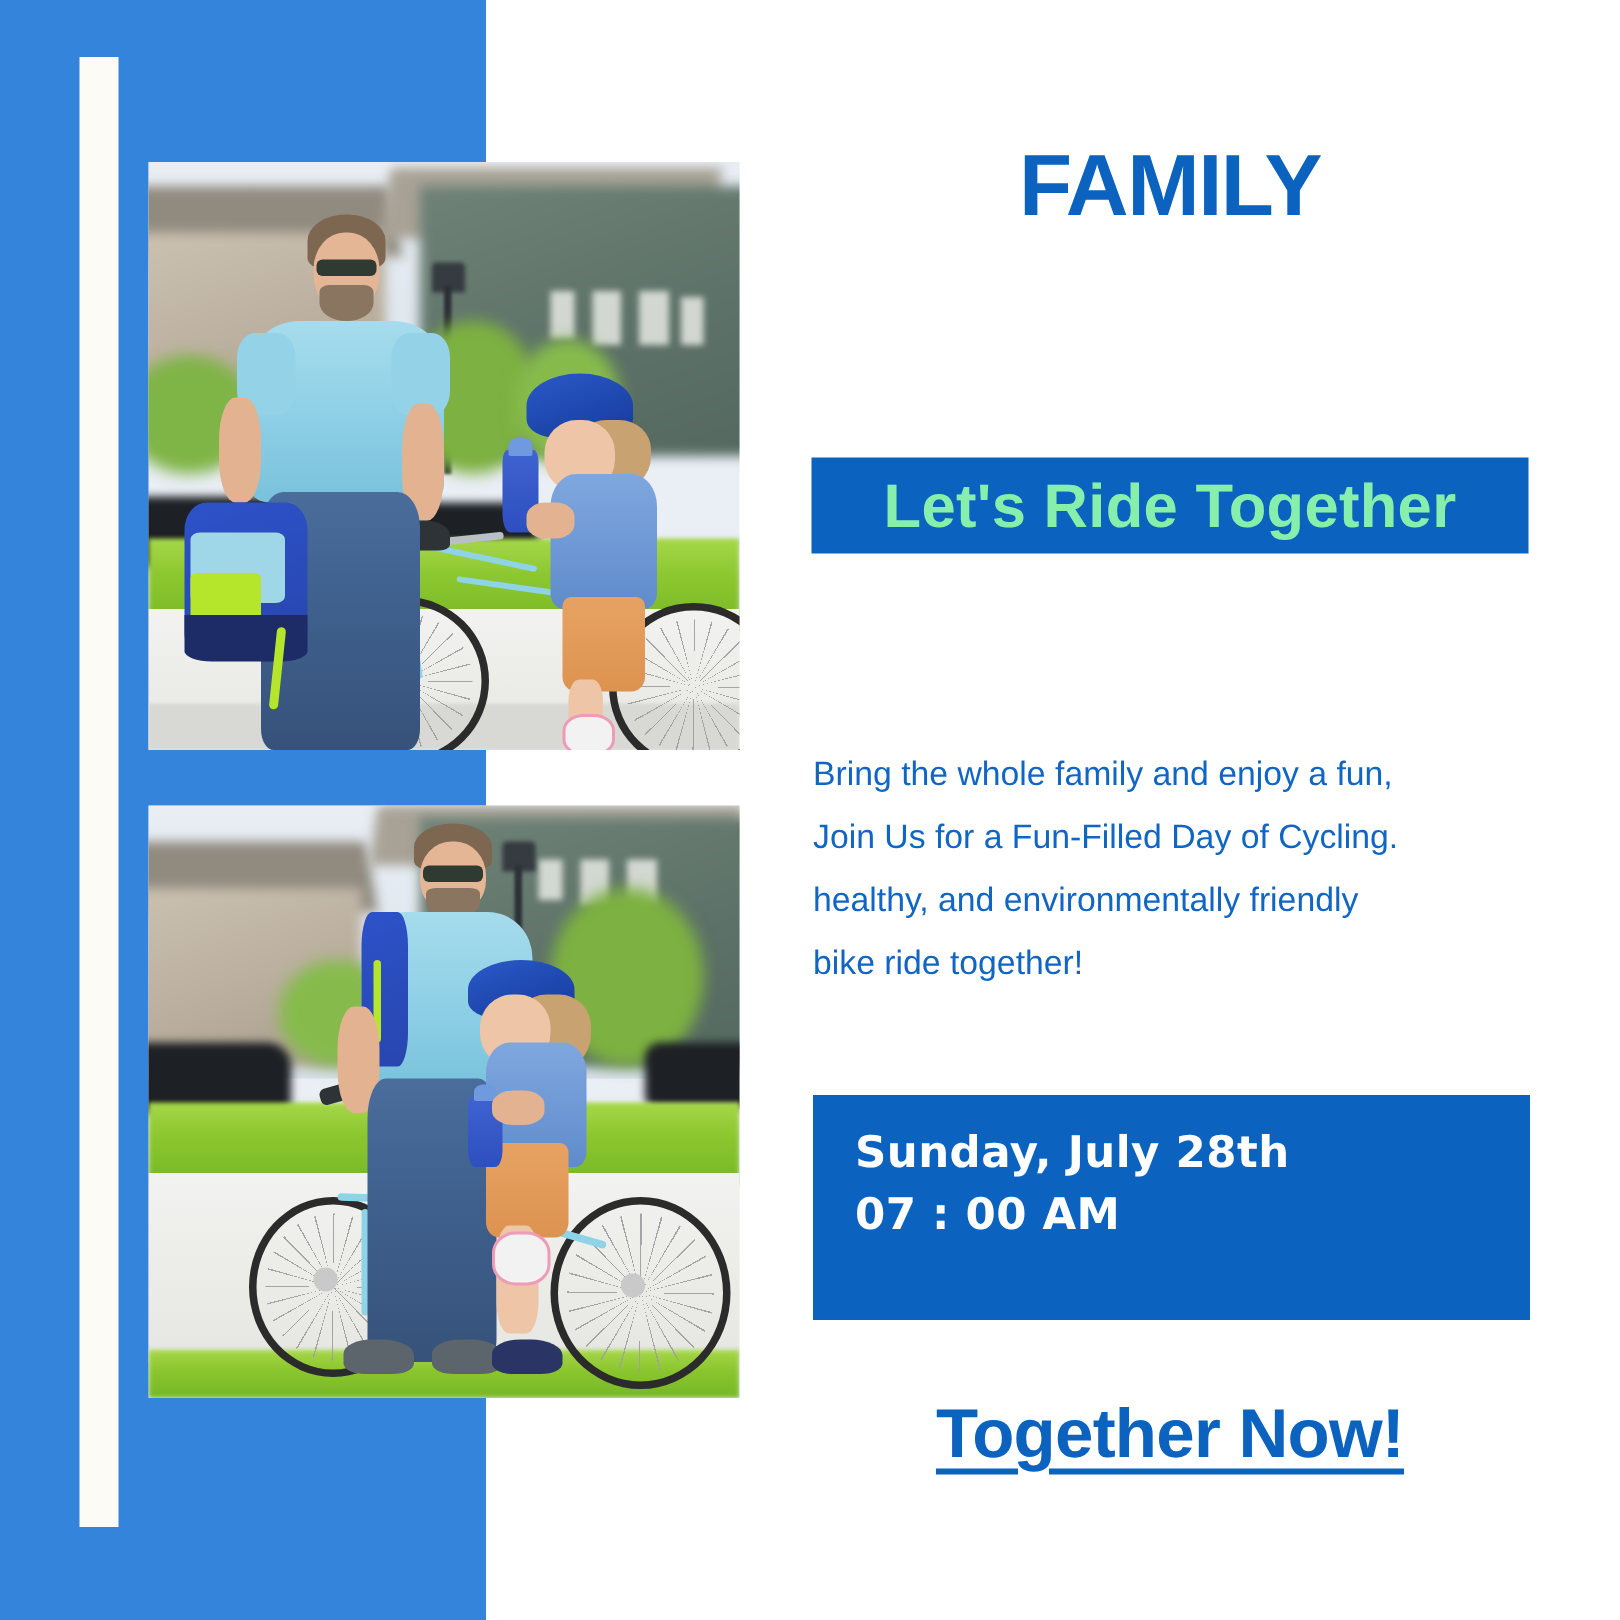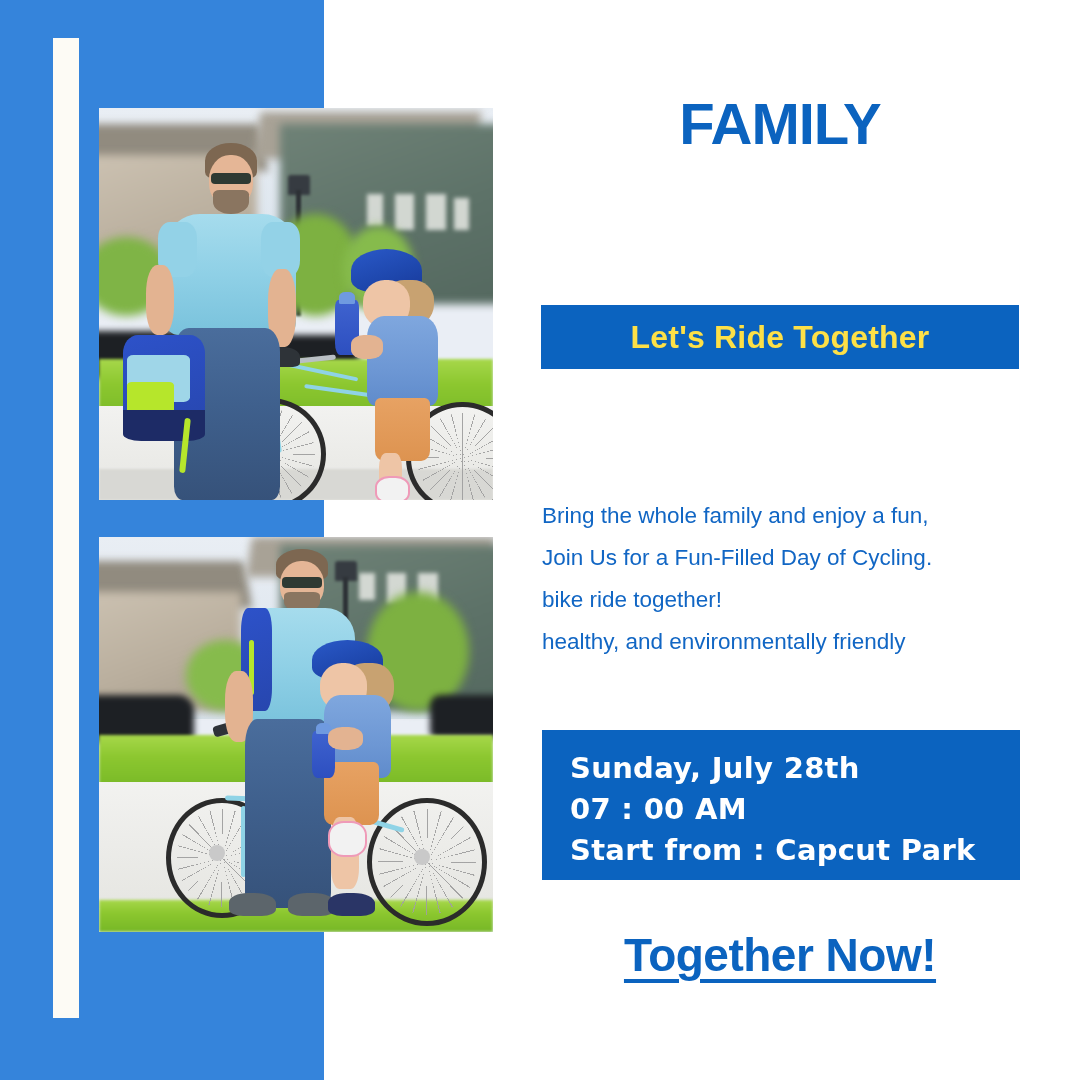--- a/index.html
+++ b/index.html
@@ -310,24 +310,24 @@
   .subtitle-banner {
     position: absolute;
     left: 541px; top: 305px;
     width: 478px; height: 64px;
     background: #0b63bf;
     display: flex;
     align-items: center;
     justify-content: center;
   }
   .subtitle-text {
-    color: #fde047;
+    color: #86efac;
     font-family: "Liberation Sans", sans-serif;
     font-weight: bold;
-    font-size: 32px;
+    font-size: 41px;
     letter-spacing: 0.2px;
   }
 
   .body-copy {
     position: absolute;
     left: 542px; top: 495px;
     width: 490px;
     color: #1166c4;
     font-family: "Liberation Sans", sans-serif;
     font-size: 22.5px;
@@ -513,25 +513,24 @@
   <div class="title-line l1">FAMILY</div>
 </div>
 
 <div class="subtitle-banner">
   <span class="subtitle-text">Let's Ride Together</span>
 </div>
 
 <div class="body-copy">
   <div>Bring the whole family and enjoy a fun,</div>
   <div>Join Us for a Fun-Filled Day of Cycling.</div>
+  <div>healthy, and environmentally friendly</div>
   <div>bike ride together!</div>
-  <div>healthy, and environmentally friendly</div>
 </div>
 
 <div class="details-box">
   <div class="details-line">Sunday, July 28th</div>
   <div class="details-line">07 :  00 AM</div>
-  <div class="details-line">Start from : Capcut Park</div>
 </div>
 
 <div class="cta">
   <span class="cta-link">Together Now!</span>
 </div>
 
 </body></html>

